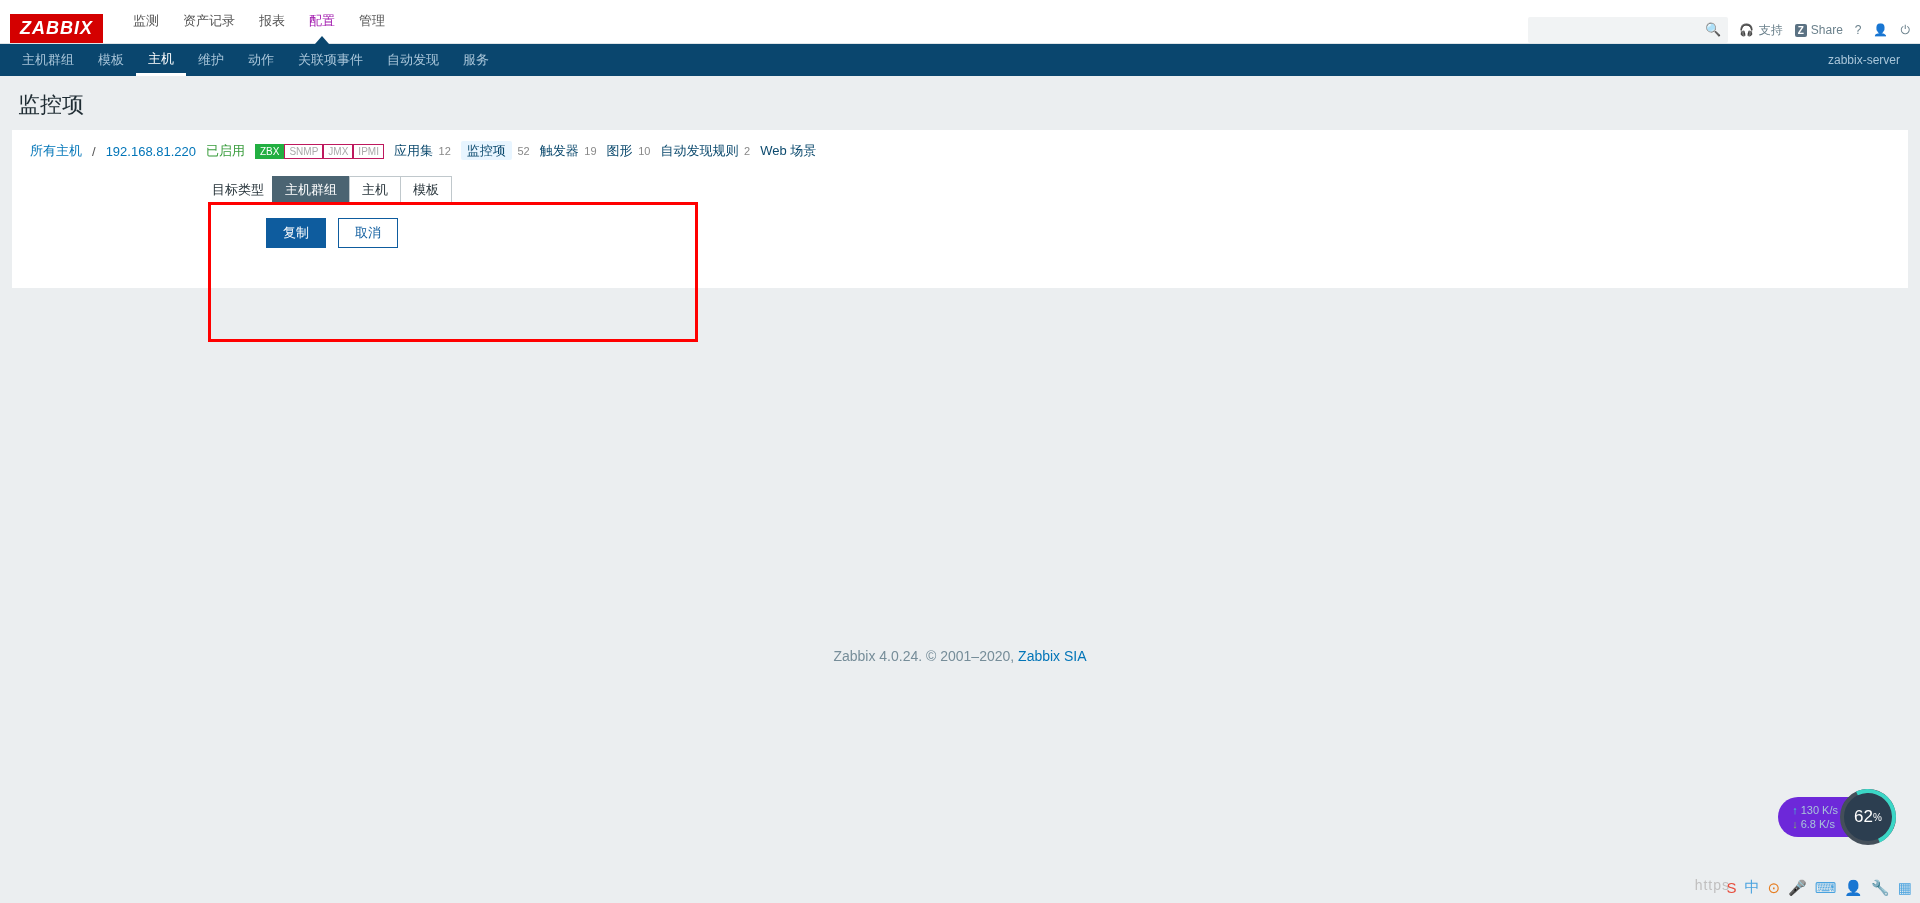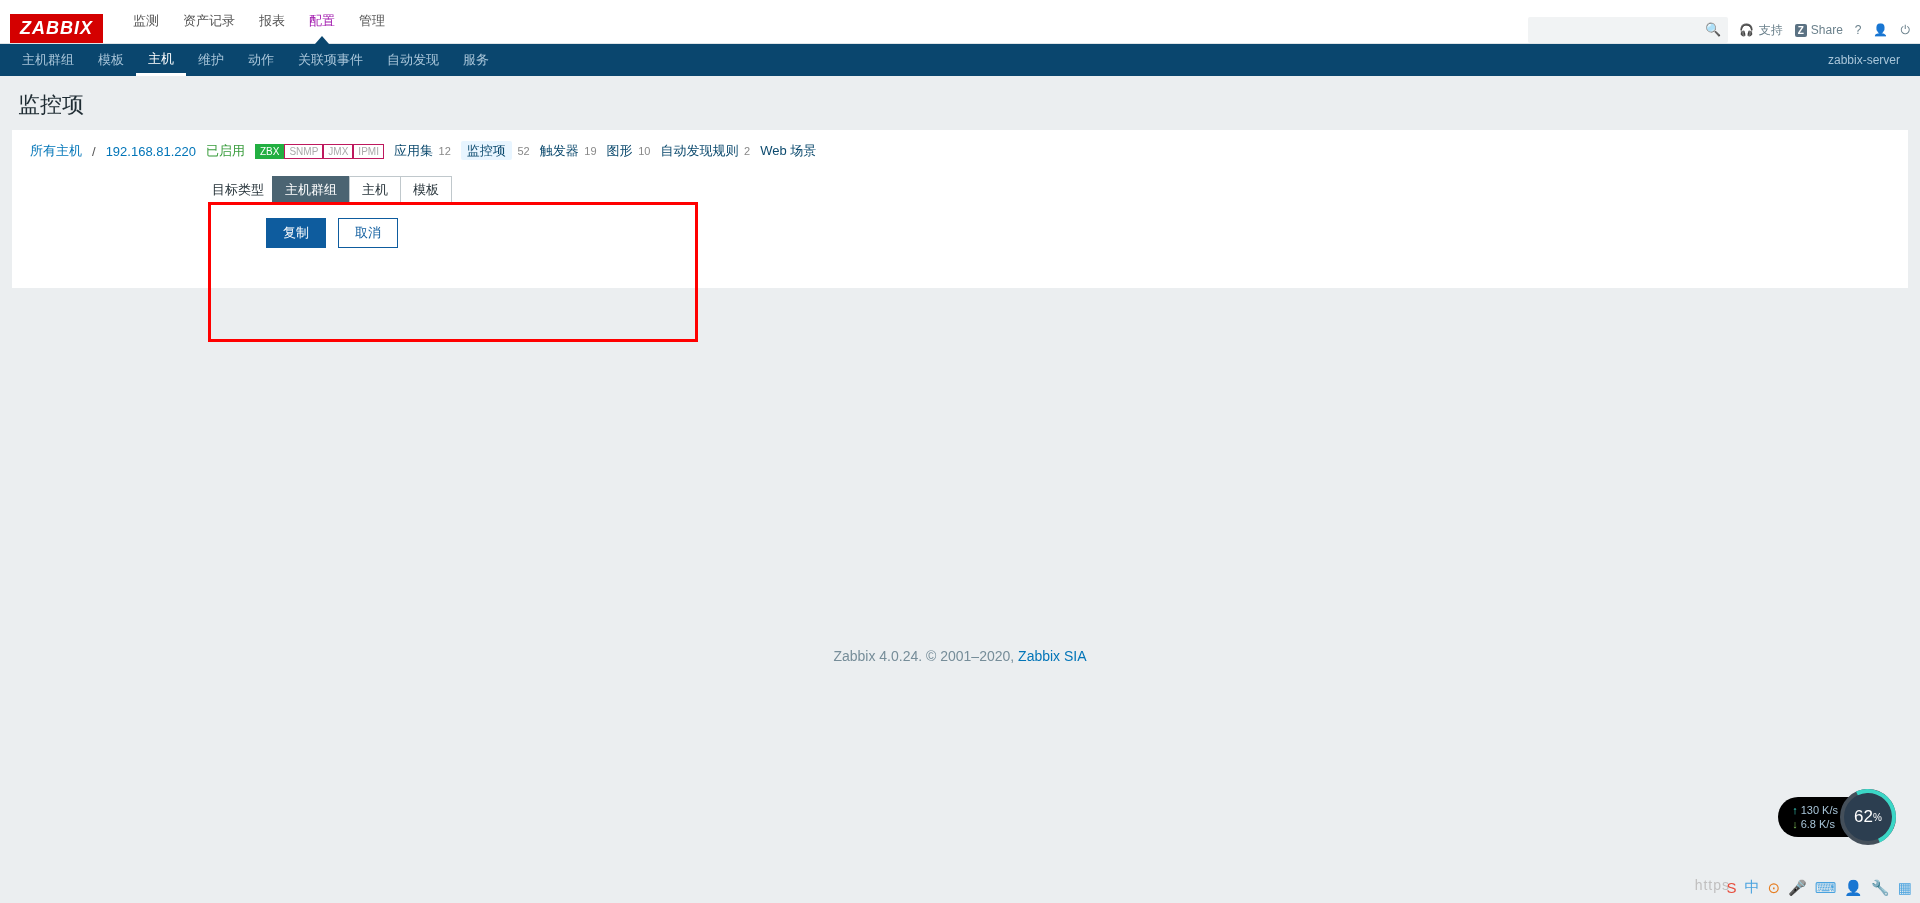--- a/index.html
+++ b/index.html
@@ -72,21 +72,21 @@
 
   
   .tray { position: fixed; right: 8px; bottom: 6px; display: flex; align-items: center; gap: 8px; color: #4aa; }
   .tray-icon { color: #4aa3df; font-size: 15px; }
   .tray-icon.orange { color: #e67e22; }
   .tray-icon.gray { color: #7f8c8d; }
   .tray-icon.red { color: #e74c3c; }
 
   
   .perf-widget { position: fixed; right: 24px; bottom: 58px; display: flex; align-items: center; }
-  .perf-pill { background: #000000; color: #a8c5d9; border-radius: 20px 0 0 20px; padding: 6px 20px 6px 14px; font-size: 11px; margin-right: -18px; line-height: 1.3; }
+  .perf-pill { background: #6d28d9; color: #a8c5d9; border-radius: 20px 0 0 20px; padding: 6px 20px 6px 14px; font-size: 11px; margin-right: -18px; line-height: 1.3; }
   .perf-up { color: #3bd6c6; }
   .perf-down { color: #7fbf5a; }
   .perf-circle { width: 56px; height: 56px; border-radius: 50%; background: #2c3e50; display: flex; align-items: center; justify-content: center; color: #fff; font-size: 17px; position: relative; border: 4px solid #444f5a; }
   .perf-circle::before { content: ""; position: absolute; inset: -4px; border-radius: 50%; border: 4px solid transparent; border-top-color: #3bd6c6; border-right-color: #3bd6c6; transform: rotate(20deg); }
   .perf-pct-sub { font-size: 10px; }
   .url-hint { position: fixed; right: 190px; bottom: 10px; color: #c0bfbf; font-size: 14px; letter-spacing: 1px;}
 </style>
 </head>
 <body>
 

